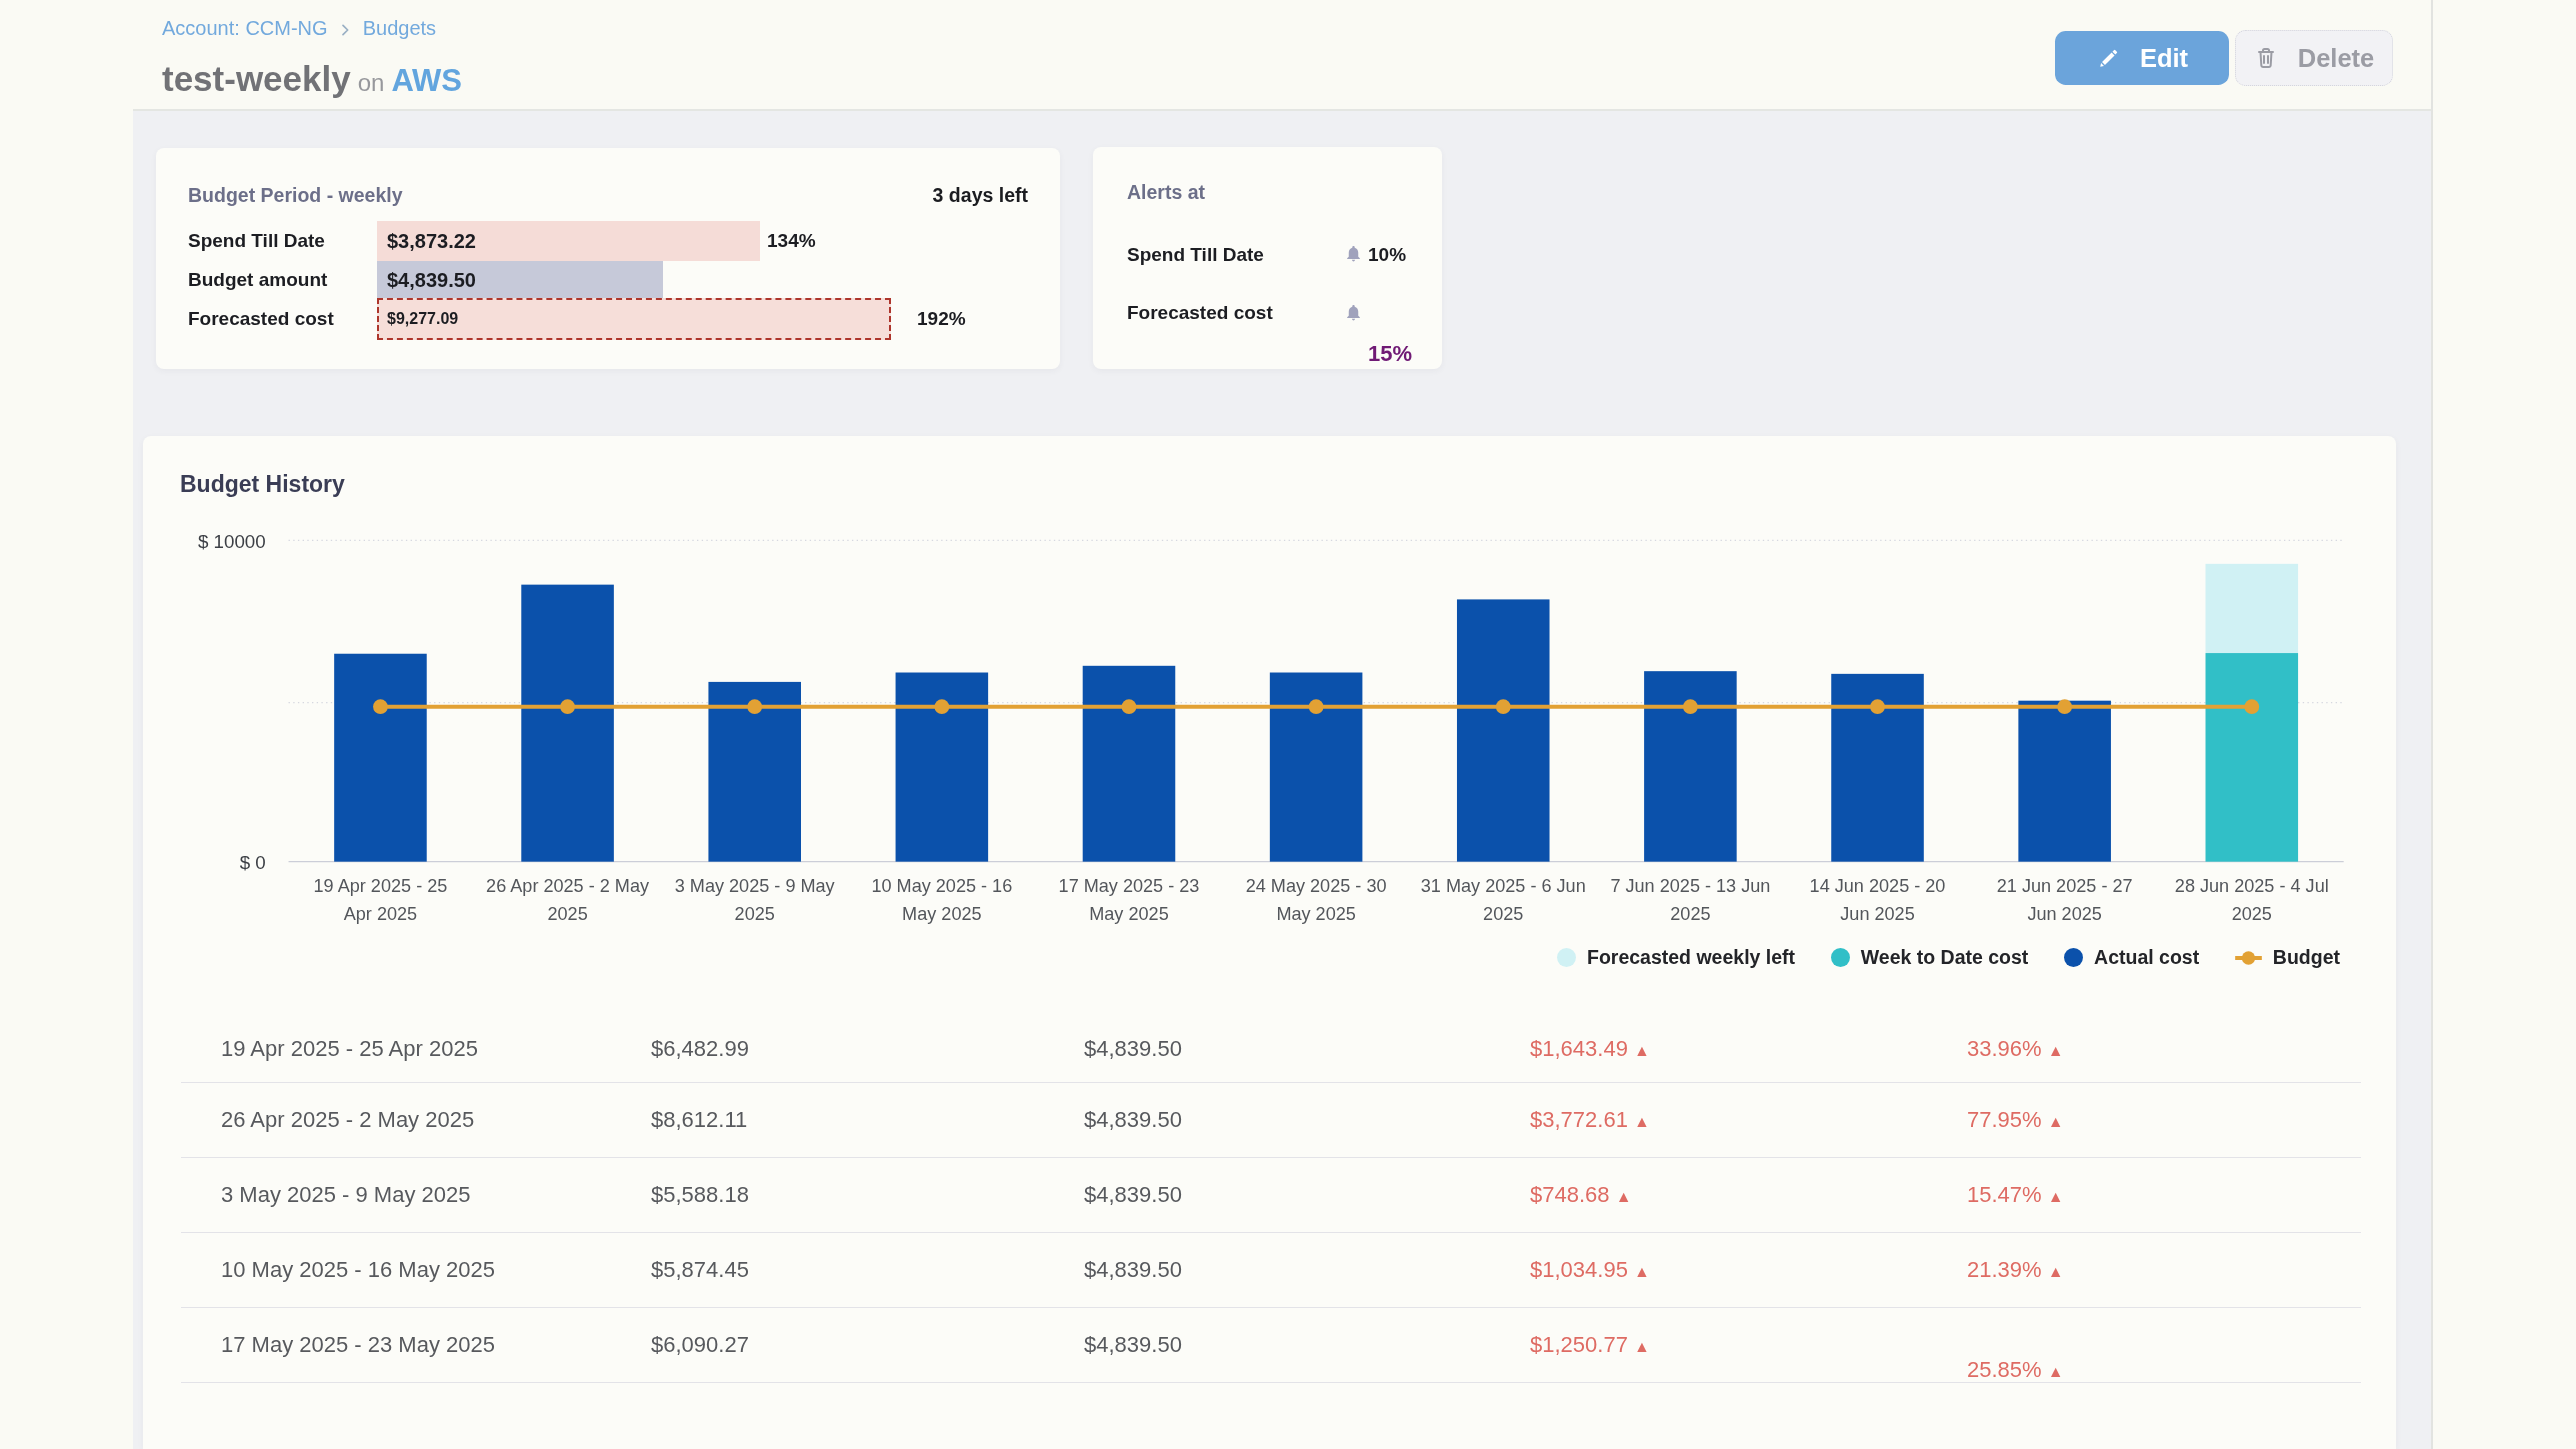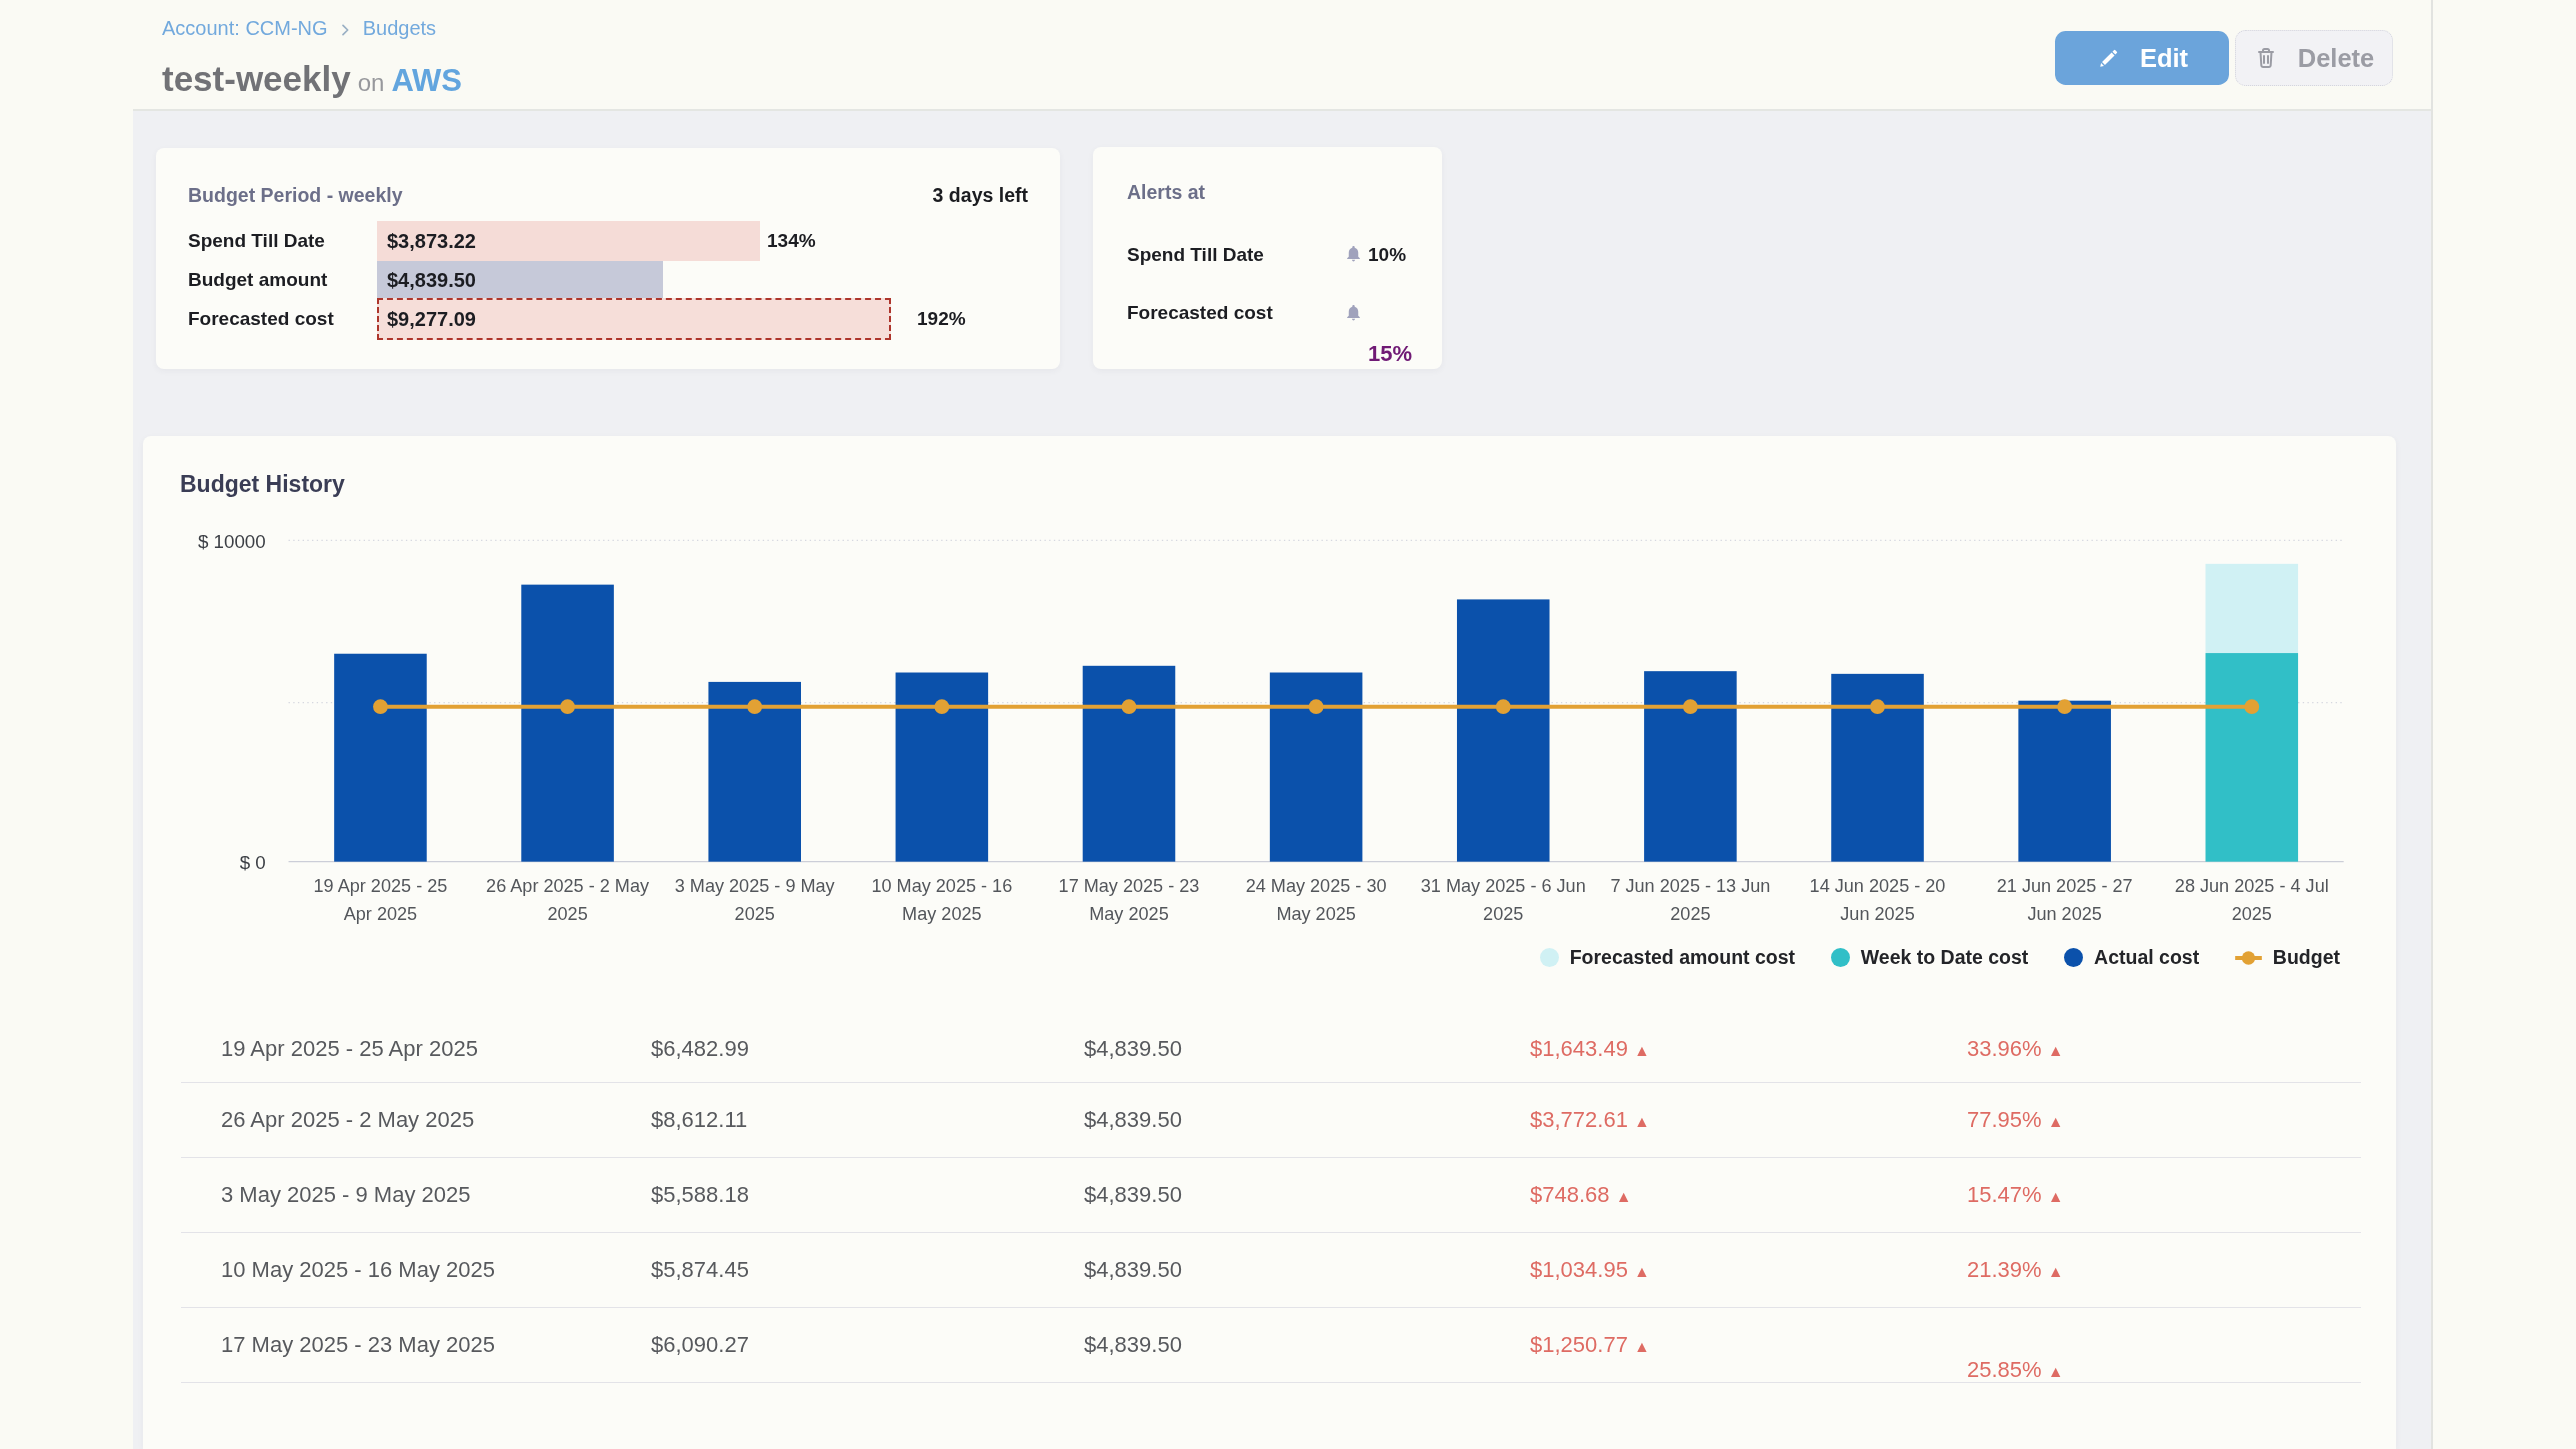--- a/index.html
+++ b/index.html
@@ -50,21 +50,21 @@
   <div class="abs" style="left:221px; top:73px; width:383px; height:40px; background:#f5dcd7;"></div>
   <div class="abs" style="left:231px; top:73px; height:40px; display:flex; align-items:center; font-size:20px; font-weight:700; color:#1c1d22;">$3,873.22</div>
   <div class="abs" style="left:611px; top:73px; height:40px; display:flex; align-items:center; font-size:19px; font-weight:700; color:#1c1d22;">134%</div>
 
   <div class="abs" style="left:32px; top:113px; height:38px; display:flex; align-items:center; font-size:19px; font-weight:700; color:#1c1d22; white-space:nowrap;">Budget amount</div>
   <div class="abs" style="left:221px; top:113px; width:286px; height:38px; background:#c6c9d9;"></div>
   <div class="abs" style="left:231px; top:113px; height:38px; display:flex; align-items:center; font-size:20px; font-weight:700; color:#1c1d22;">$4,839.50</div>
 
   <div class="abs" style="left:32px; top:150px; height:42px; display:flex; align-items:center; font-size:19px; font-weight:700; color:#1c1d22; white-space:nowrap;">Forecasted cost</div>
   <div class="abs" style="left:221px; top:150px; width:514px; height:42px; background:#f6ded9; border:2.7px dashed #ad352c;"></div>
-  <div class="abs" style="left:231px; top:150px; height:42px; display:flex; align-items:center; font-size:20px; font-weight:700; color:#1c1d22;">$9,277.09</div>
+  <div class="abs" style="left:231px; top:150px; height:42px; display:flex; align-items:center; font-size:16px; font-weight:700; color:#1c1d22;">$9,277.09</div>
   <div class="abs" style="left:761px; top:150px; height:42px; display:flex; align-items:center; font-size:19px; font-weight:700; color:#1c1d22;">192%</div>
 </div>
 
 <div class="abs" style="left:1093px; top:147px; width:349px; height:222px; background:#fcfcf8; border-radius:8px; box-shadow:0 2px 6.7px rgba(50,50,70,0.05);">
   <div class="abs" style="left:34px; top:34px; font-size:19.5px; font-weight:700; color:#6c6f89;">Alerts at</div>
   <div class="abs" style="left:34px; top:97px; font-size:19px; font-weight:700; color:#1c1d22;">Spend Till Date</div>
   <svg class="abs" style="left:251px; top:97px;" width="19" height="19" viewBox="0 0 24 24" fill="#a0a2bc">
       <path d="M12 22c1.1 0 2-.9 2-2h-4c0 1.1.9 2 2 2zm6-6v-5c0-3.07-1.63-5.64-4.5-6.32V4c0-.83-.67-1.5-1.5-1.5S10.5 3.17 10.5 4v.68C7.64 5.36 6 7.92 6 11v5l-2 2v1h16v-1l-2-2z"></path>
     </svg>
   <div class="abs" style="left:275px; top:97px; font-size:19px; font-weight:700; color:#1c1d22;">10%</div>
@@ -137,21 +137,21 @@
     <text x="2865" y="669">21 Jun 2025 - 27</text>
       <text x="2865" y="711">Jun 2025</text>
     <text x="3144" y="669">28 Jun 2025 - 4 Jul</text>
       <text x="3144" y="711">2025</text>
   </g>
 </svg>
 
 <div class="abs" style="top:943px; right:236px; display:flex; align-items:center; gap:36px; height:29.5px;">
   <div style="display:flex; align-items:center; gap:10.7px;">
     <span style="width:19px;height:19px;border-radius:50%;background:#d0f1f4;display:inline-block;"></span>
-    <span style="font-size:19.5px;font-weight:700;color:#232428;">Forecasted amount cost</span>
+    <span style="font-size:19.5px;font-weight:700;color:#232428;">Forecasted weekly left</span>
   </div>
   <div style="display:flex; align-items:center; gap:10.7px;">
     <span style="width:19px;height:19px;border-radius:50%;background:#31bfc7;display:inline-block;"></span>
     <span style="font-size:19.5px;font-weight:700;color:#232428;">Week to Date cost</span>
   </div>
   <div style="display:flex; align-items:center; gap:10.7px;">
     <span style="width:19px;height:19px;border-radius:50%;background:#0b51ab;display:inline-block;"></span>
     <span style="font-size:19.5px;font-weight:700;color:#232428;">Actual cost</span>
   </div>
   <div style="display:flex; align-items:center; gap:10.7px;">

